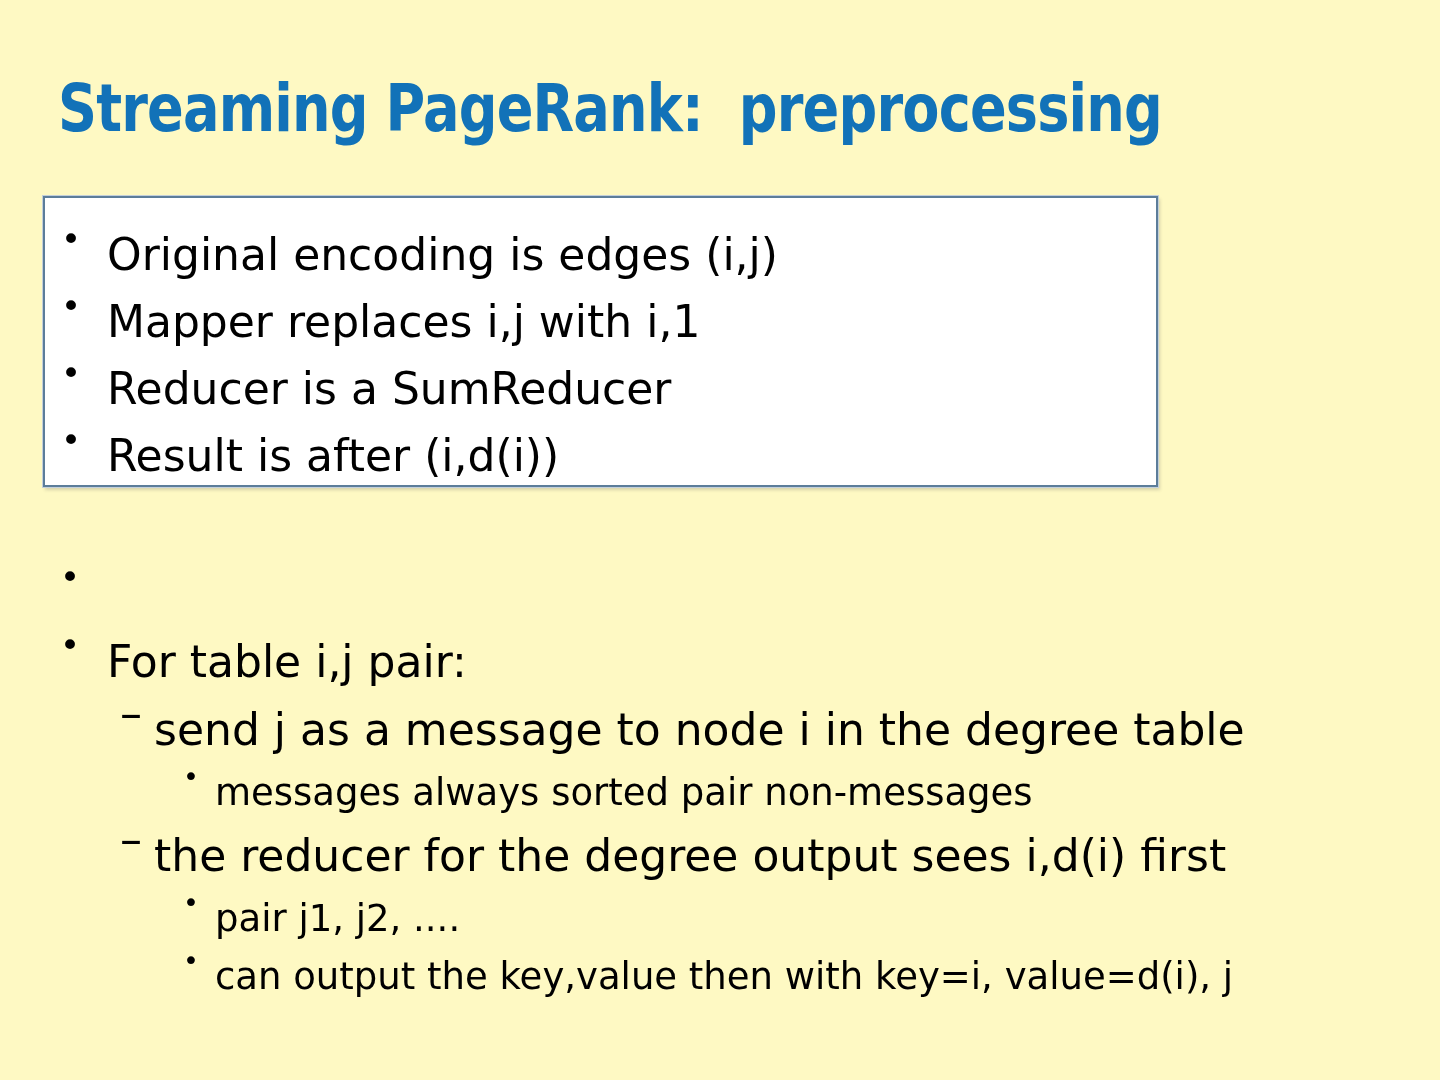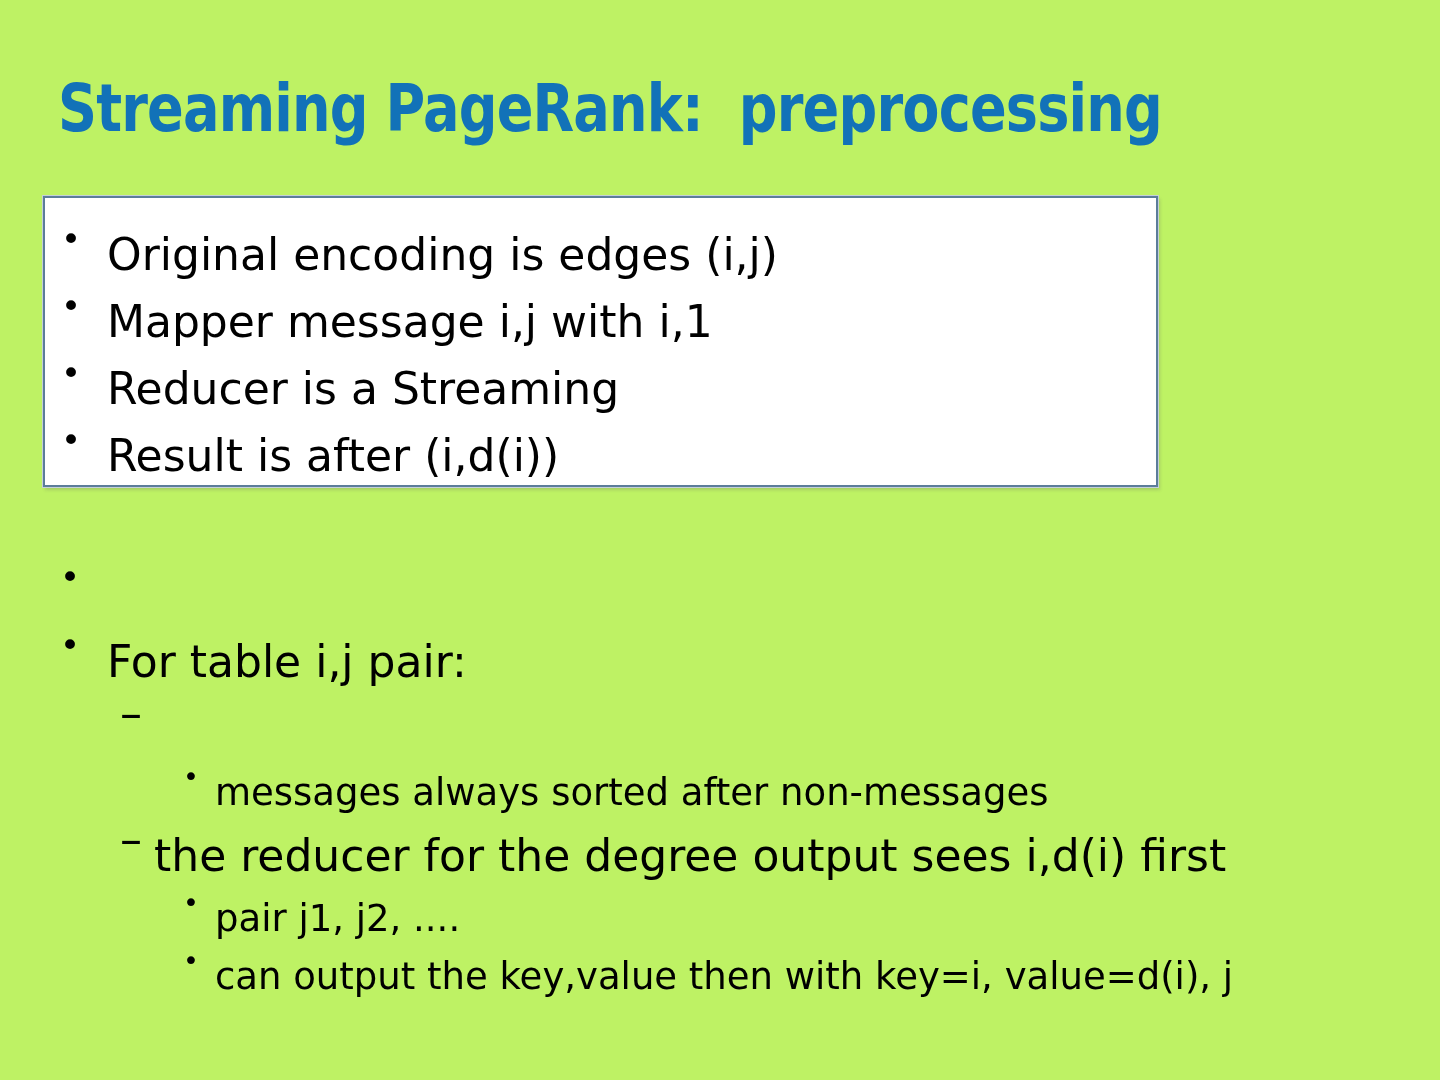--- a/index.html
+++ b/index.html
@@ -4,21 +4,21 @@
 <style>
   html, body {
     margin: 0;
     padding: 0;
     background: #ffffff;
   }
   .slide {
     position: relative;
     width: 1440px;
     height: 1080px;
-    background: #bef264;
+    background: #fef9c3;
     overflow: hidden;
     font-family: "DejaVu Sans", "Liberation Sans", sans-serif;
     color: #000000;
   }
   .title {
     position: absolute;
     left: 58px;
     top: 70px;
     margin: 0;
     font-size: 66px;
@@ -105,46 +105,47 @@
 
   <h1 class="title">Streaming PageRank:  preprocessing</h1>
 
   <div class="box">
     <div class="row">
       <span class="marker">•</span>
       <span class="text">Original encoding is edges (i,j)</span>
     </div>
     <div class="row">
       <span class="marker">•</span>
-      <span class="text">Mapper message i,j with i,1</span>
+      <span class="text">Mapper replaces i,j with i,1</span>
     </div>
     <div class="row">
       <span class="marker">•</span>
-      <span class="text">Reducer is a Streaming</span>
+      <span class="text">Reducer is a SumReducer</span>
     </div>
     <div class="row">
       <span class="marker">•</span>
       <span class="text">Result is after (i,d(i))</span>
     </div>
   </div>
 
   <div class="body-list">
     <div class="row l1">
       <span class="marker">•</span>
     </div>
     <div class="row l1">
       <span class="marker">•</span>
       <span class="text">For table i,j pair:</span>
     </div>
     <div class="row l2">
       <span class="marker">–</span>
+      <span class="text">send j as a message to node i in the degree table</span>
     </div>
     <div class="row l3">
       <span class="marker">•</span>
-      <span class="text">messages always sorted after non-messages</span>
+      <span class="text">messages always sorted pair non-messages</span>
     </div>
     <div class="row l2">
       <span class="marker">–</span>
       <span class="text">the reducer for the degree output sees i,d(i) first</span>
     </div>
     <div class="row l3">
       <span class="marker">•</span>
       <span class="text">pair j1, j2, ....</span>
     </div>
     <div class="row l3">

